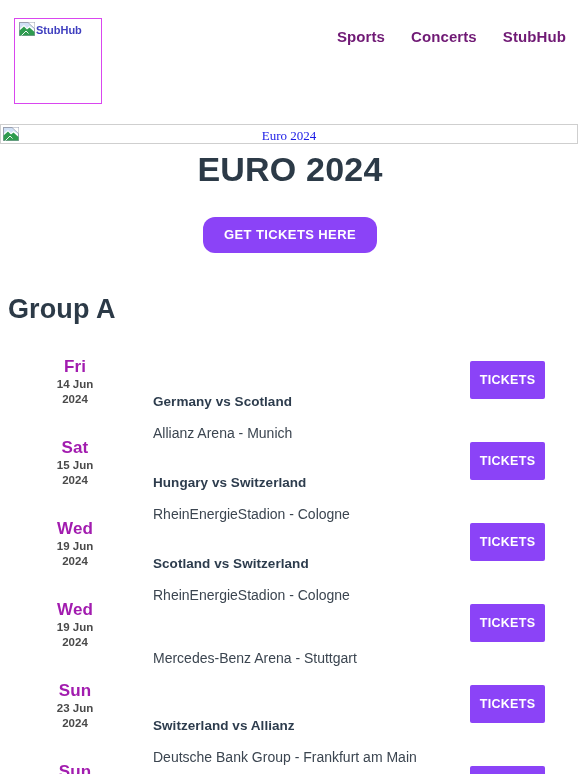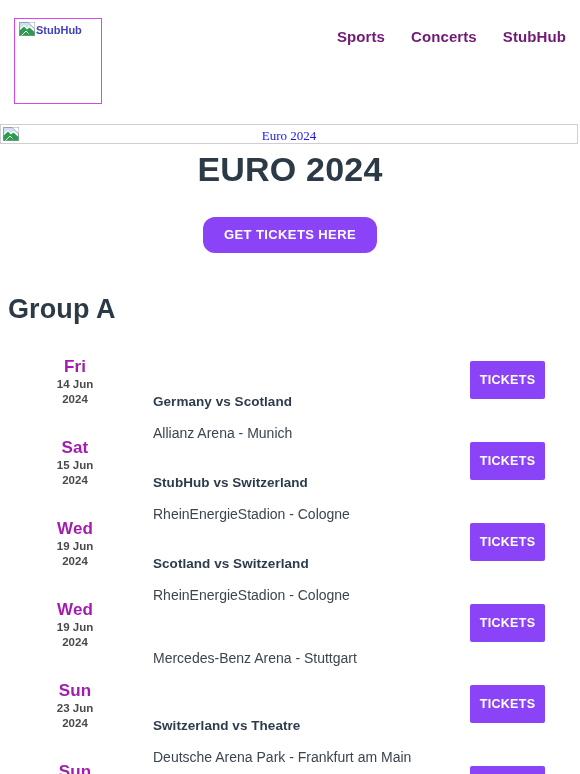--- a/index.html
+++ b/index.html
@@ -314,21 +314,21 @@
       <button class="tickets-button">TICKETS</button>
     </div>
 
     <div class="match-row">
       <div class="date-col">
         <span class="date-day">Sat</span>
         <span class="date-dm">15 Jun</span>
         <span class="date-year">2024</span>
       </div>
       <div class="match-info">
-        <span class="match-title">StubHub vs Switzerland</span>
+        <span class="match-title">Hungary vs Switzerland</span>
         <span class="match-venue">RheinEnergieStadion - Cologne</span>
       </div>
       <button class="tickets-button">TICKETS</button>
     </div>
 
     <div class="match-row">
       <div class="date-col">
         <span class="date-day">Wed</span>
         <span class="date-dm">19 Jun</span>
         <span class="date-year">2024</span>
@@ -352,22 +352,22 @@
       <button class="tickets-button">TICKETS</button>
     </div>
 
     <div class="match-row">
       <div class="date-col">
         <span class="date-day">Sun</span>
         <span class="date-dm">23 Jun</span>
         <span class="date-year">2024</span>
       </div>
       <div class="match-info">
-        <span class="match-title">Switzerland vs Theatre</span>
-        <span class="match-venue">Deutsche Arena Park - Frankfurt am Main</span>
+        <span class="match-title">Switzerland vs Allianz</span>
+        <span class="match-venue">Deutsche Bank Group - Frankfurt am Main</span>
       </div>
       <button class="tickets-button">TICKETS</button>
     </div>
 
     <div class="match-row">
       <div class="date-col">
         <span class="date-day">Sun</span>
         <span class="date-dm"></span>
         <span class="date-year"></span>
       </div>

